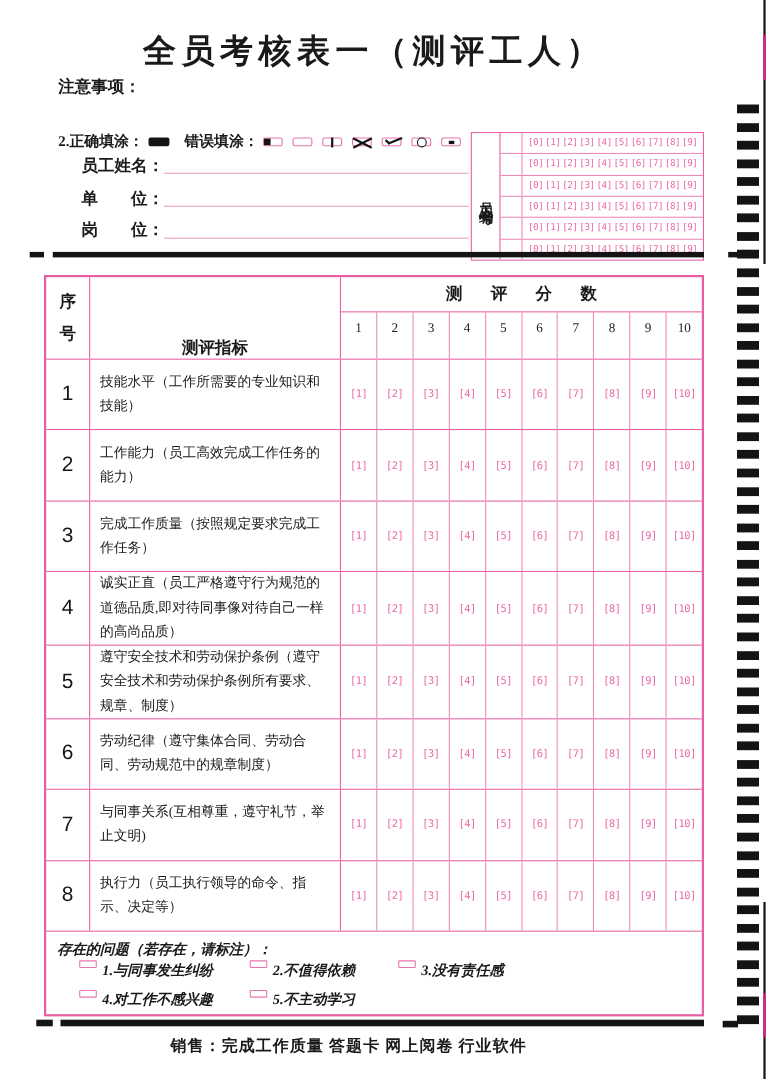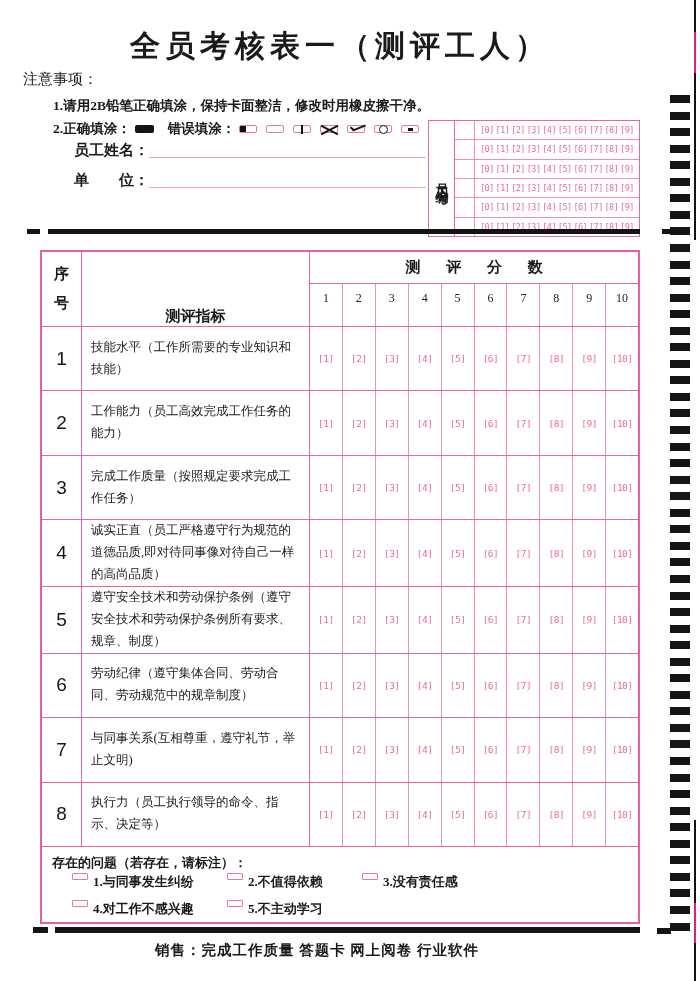--- a/index.html
+++ b/index.html
@@ -7,21 +7,21 @@
   .page {
     position: relative; width: 696px; height: 981px; background: #ffffff;
     font-family: "Liberation Serif", "DejaVu Serif", serif;
     color: #1a1a1a; overflow: hidden; padding-left: 24px;
   }
   
   .title {
     position: absolute; top: 26px; left: 0; width: 680px; text-align: center;
     font-size: 30px; font-weight: bold; letter-spacing: 5px; white-space: nowrap;
   }
-  .notes-heading { position: absolute; left: 23px; top: 70px; font-size: 15px; font-weight: normal; }
+  .notes-heading { position: absolute; left: 53px; top: 70px; font-size: 15px; font-weight: bold; }
   .note1 { position: absolute; left: 53px; top: 97px; font-size: 13.5px; font-weight: 600; }
   .note2 { position: absolute; left: 53px; top: 120px; display: flex; align-items: center; font-size: 13.5px; font-weight: 600; }
   .correct-bar { display:inline-block; width: 19px; height: 8px; background: #141414; border-radius: 2px; margin: 0 14px 0 4px; }
   .wx-list { display: flex; align-items: center; gap: 9px; margin-left: 4px; }
   .wx { position: relative; width: 18px; height: 8px; border: 1px solid #e875ae; border-radius: 2px; }
   .wx-half::after  { content:""; position:absolute; left:0; top:0; width:6px; height:100%; background:#141414; }
   .wx-bar::after   { content:""; position:absolute; left:50%; top:-1px; width:2px; height:9px; margin-left:-1px; background:#141414; }
   .wx-cross::before,.wx-cross::after { content:""; position:absolute; left:-1px; top:50%; width:19px; height:1.6px; background:#141414; }
   .wx-cross::before { transform: rotate(27deg); }
   .wx-cross::after  { transform: rotate(-27deg); }
@@ -60,41 +60,40 @@
   .score-num-cell:last-child { border-right: none; }
   .tbl-rows { height: 520px; display: flex; flex-direction: column; }
   .t-row { flex: 1; display: flex; border-bottom: 1px solid #e864a4; }
   .t-num { width: 40px; border-right: 1px solid #e864a4; display:flex; align-items:center; justify-content:center; font-family: "Liberation Sans", "DejaVu Sans", sans-serif; font-size: 19px; color: #151515; }
   .t-ind { width: 228px; border-right: 1px solid #e864a4; display:flex; align-items:center; padding: 0 9px; font-size: 12.5px; line-height: 1.75; }
   .t-bubbles { flex: 1; display: flex; }
   .t-bcell { flex: 1; border-right: 1px solid #ef8cba; display:flex; align-items:center; justify-content:center; }
   .t-bcell:last-child { border-right: none; }
   .t-bubble { font-size: 9.5px; color: #e96aa8; font-family: "DejaVu Sans Mono", monospace; letter-spacing: -0.5px; }
   
-  .problems { position: relative; height: 75px; }
+  .problems { position: relative; height: 75px; font-style: italic; }
   .problems-heading { position: absolute; left: 10px; top: 7px; font-size: 13px; font-weight: 600; }
   .p-item { position: absolute; display: flex; align-items: flex-start; gap: 5px; font-size: 13px; font-weight: 600; white-space: nowrap; }
   .p-box { width: 16px; height: 7px; border: 1px solid #e875ae; border-radius: 1px; }
   
   .footer { position: absolute; left: 155px; top: 941px; font-size: 14.5px; font-weight: bold; letter-spacing: 1px; }
   
   .timing-col { position: absolute; left: 670px; top: 0; width: 20px; height: 981px; }
   .timing-mark { position: absolute; left: 0; width: 20px; height: 8px; background: #141414; }
   .edge { position: absolute; left: 694px; width: 6px; background: #141414; }
   .edge-pink { position: absolute; left: 694px; width: 6px; background: #e5198e; }
 </style>
 </head>
 <body>
 
 <div class="page">
 
   <div class="title">全员考核表一（测评工人）</div>
 
   <div class="notes-heading">注意事项：</div>
-  <div class="note1">1.请用2B铅笔正确填涂，保持卡面整洁，修改时用橡皮擦干净。</div>
   <div class="note2">
     <span>2.正确填涂：</span>
     <span class="correct-bar"></span>
     <span>错误填涂：</span>
     <span class="wx-list" id="wrong-examples">
         <span class="wx wx-half"></span>
         <span class="wx wx-empty"></span>
         <span class="wx wx-bar"></span>
         <span class="wx wx-cross"></span>
         <span class="wx wx-check"></span>
@@ -102,20 +101,24 @@
         <span class="wx wx-dot"></span>
       </span>
   </div>
 
   <div class="field-row" style="top:141px;">
     <span class="field-label">员工姓名：</span>
     <span class="field-line"></span>
   </div>
   <div class="field-row" style="top:171px;">
     <span class="field-label">单　　位：</span>
+    <span class="field-line"></span>
+  </div>
+  <div class="field-row" style="top:200px;">
+    <span class="field-label">岗　　位：</span>
     <span class="field-line"></span>
   </div>
 
   <div class="emp-box">
     <div class="emp-label-cell">
       <span class="emp-label">员工编号</span>
     </div>
     <div class="emp-rows" id="emp-rows">
         <div class="emp-row">
           <div class="emp-write-cell"></div>

